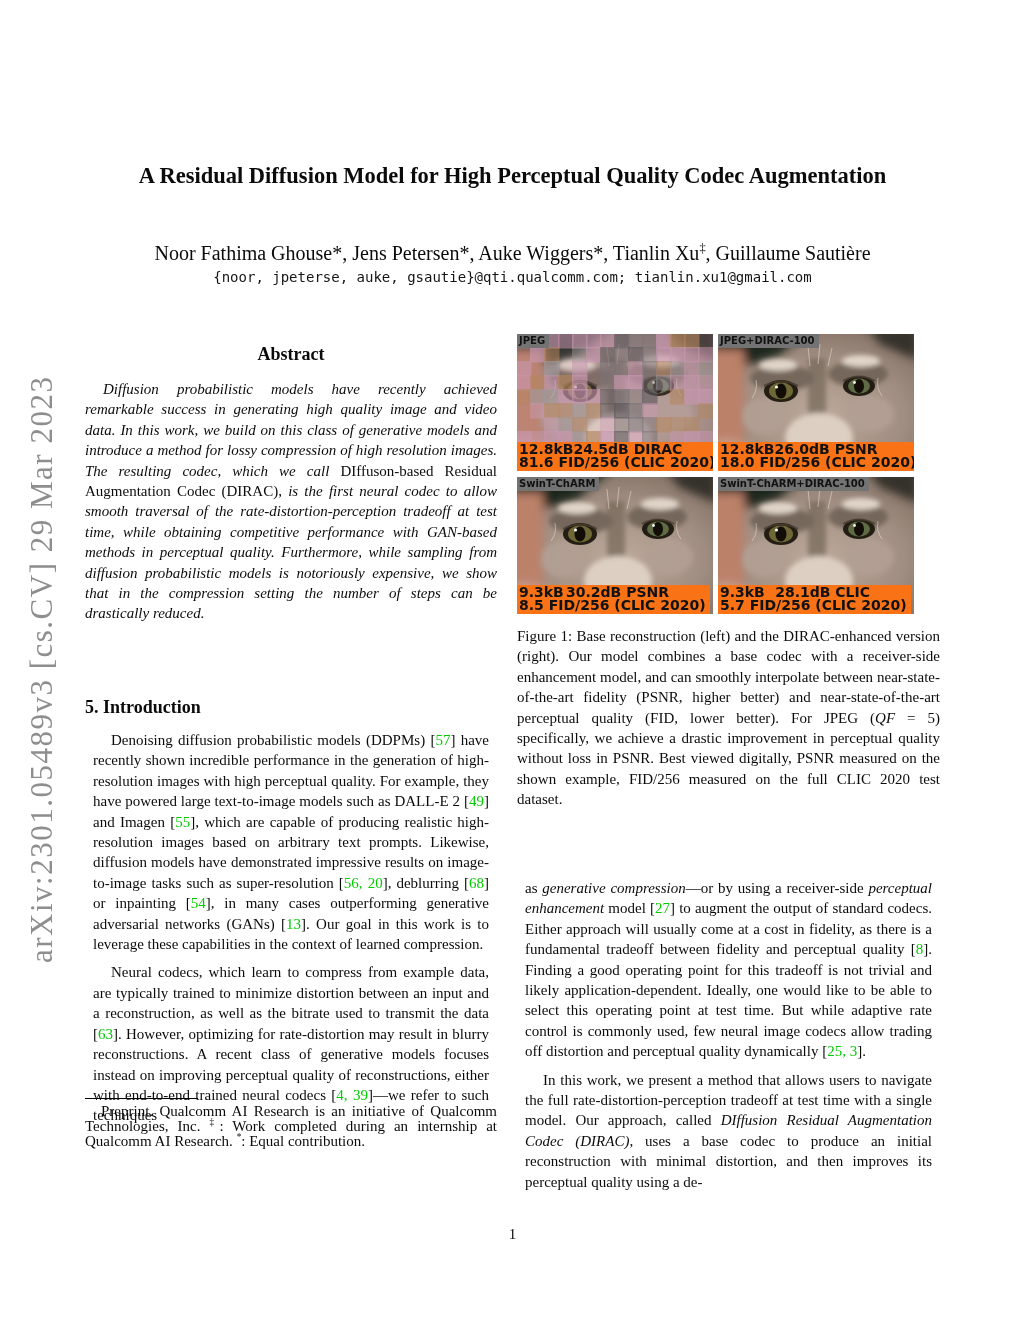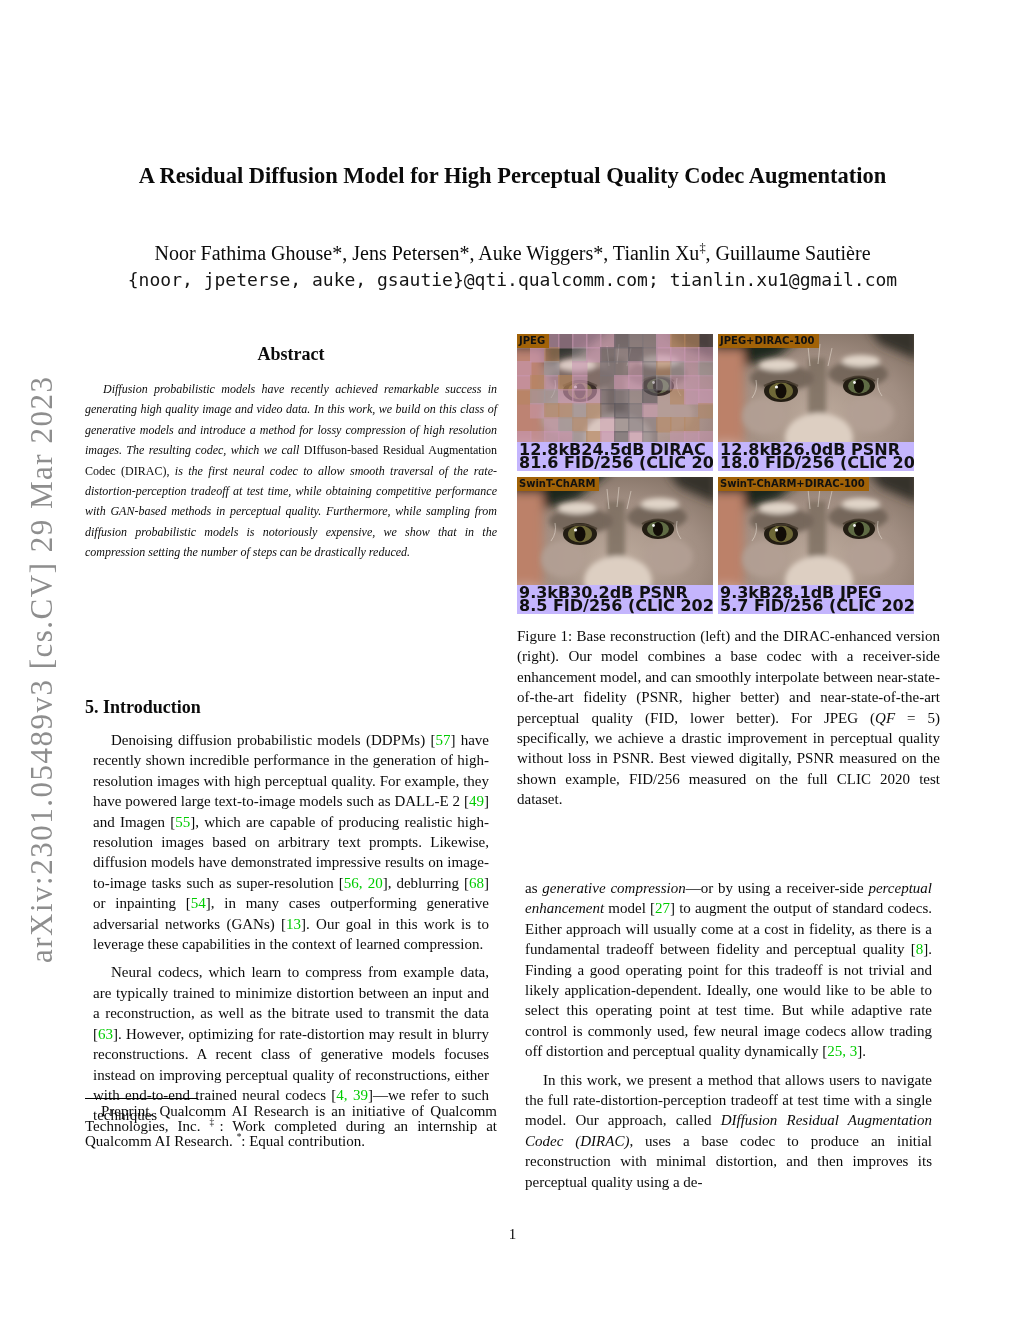--- a/index.html
+++ b/index.html
@@ -4,44 +4,44 @@
 <style>
   html,body{margin:0;padding:0;background:#ffffff;}
   .page{position:relative;width:1024px;height:1325px;background:#ffffff;overflow:hidden;
         font-family:"Liberation Serif", serif;color:#0b0b0b;}
   .arxiv{position:absolute;top:963px;left:24px;transform:rotate(-90deg);transform-origin:0 0;
          white-space:nowrap;font-size:31px;letter-spacing:1.5px;color:#8e8e8e;}
   .title{position:absolute;top:163px;left:85px;width:855px;text-align:center;
          font-size:22.5px;font-weight:bold;}
   .authors{position:absolute;top:242px;left:85px;width:855px;text-align:center;font-size:20px;}
   .emails{position:absolute;top:269px;left:85px;width:855px;text-align:center;
-          font-family:"DejaVu Sans Mono", monospace;font-size:18px;color:#151515;}
+          font-family:"DejaVu Sans Mono", monospace;font-size:14px;color:#151515;}
   .colL{position:absolute;left:85px;width:412px;}
   .colR{position:absolute;left:517px;width:423px;}
   .abs-head{text-align:center;font-weight:bold;font-size:18px;margin:12px;}
-  .abs-body{margin:14px 0 0 0;font-style:italic;font-size:12px;line-height:20.4px;
+  .abs-body{margin:14px 0 0 0;font-style:italic;font-size:15px;line-height:20.4px;
             text-align:justify;text-indent:18px;}
   .sec-head{font-size:18px;font-weight:bold;margin:0 0 12px 0;}
   p.body{font-size:15px;line-height:20.4px;text-align:justify;margin:8px;}
   p.indent{text-indent:18px;}
   .it{font-style:italic;} .up{font-style:normal;} .cite{color:#00cc00;}
   sup{font-size:0.62em;line-height:0;}
   .footnote{position:absolute;left:85px;top:1098px;width:412px;font-size:15px;
             line-height:15px;text-align:justify;}
   .footnote .rule{width:113px;border-top:1.2px solid #000;margin-bottom:5px;}
   .footnote .fn-text{text-indent:16px;}
   .figgrid{position:absolute;left:517px;top:334px;display:grid;
            grid-template-columns:196px 196px;grid-auto-rows:137px;gap:6px 5px;}
   .panel{position:relative;overflow:hidden;background:#9a8a7d;}
   .panel svg{position:absolute;left:0;top:0;display:block;}
-  .plabel{position:absolute;top:0;left:0;background:#a16207;color:#111;
+  .plabel{position:absolute;top:0;left:0;background:#737373;color:#111;
           font-family:"DejaVu Sans", sans-serif;font-size:10px;font-weight:bold;
           line-height:12px;padding:1px 4px 1px 2px;white-space:nowrap;}
-  .pstats{position:absolute;bottom:0;left:0;background:#c4b5fd;color:#111;
-          font-family:"DejaVu Sans", sans-serif;font-size:16px;font-weight:bold;
+  .pstats{position:absolute;bottom:0;left:0;background:#f97316;color:#111;
+          font-family:"DejaVu Sans", sans-serif;font-size:14px;font-weight:bold;
           line-height:13px;padding:1px 4px 2px 2px;white-space:nowrap;}
   .pstats .row1{display:flex;justify-content:space-between;width:150px;}
   .caption{position:absolute;left:517px;top:626px;width:423px;font-size:15px;
            line-height:20.4px;text-align:justify;}
   .pagenum{position:absolute;top:1226px;left:85px;width:855px;text-align:center;font-size:15px;}
 </style>
 </head>
 <body>
 
 <div class="page">
@@ -441,21 +441,21 @@
               <path d="M110,32 L114,14"></path>
               <path d="M34,64 Q40,56 38,46"></path>
               <path d="M164,62 Q158,54 160,44"></path>
             </g>
           </svg>
         </div>
       <div class="plabel">SwinT-ChARM+DIRAC-100</div>
       <div class="pstats">
         <div class="row1">
           <span>9.3kB</span>
-          <span>28.1dB JPEG</span>
+          <span>28.1dB CLIC</span>
         </div>
         <div class="row2">5.7 FID/256 (CLIC 2020)</div>
       </div>
     </div>
   </div>
 
   <div class="caption"><span>Figure 1: Base reconstruction (left) and the DIRAC-enhanced version (right). Our model combines a base codec with a receiver-side enhancement model, and can smoothly interpolate between near-state-of-the-art fidelity (PSNR, higher better) and near-state-of-the-art perceptual quality (FID, lower better). For JPEG (</span><span class="it">QF</span><span> = 5) specifically, we achieve a drastic improvement in perceptual quality without loss in PSNR. Best viewed digitally, PSNR measured on the shown example, FID/256 measured on the full CLIC 2020 test dataset.</span></div>
 
   <div class="colR" style="top:870px;">
     <p class="body"><span>as </span><span class="it">generative compression</span><span>—or by using a receiver-side </span><span class="it">perceptual enhancement</span><span> model [</span><span class="cite">27</span><span>] to augment the output of standard codecs. Either approach will usually come at a cost in fidelity, as there is a fundamental tradeoff between fidelity and perceptual quality [</span><span class="cite">8</span><span>]. Finding a good operating point for this tradeoff is not trivial and likely application-dependent. Ideally, one would like to be able to select this operating point at test time. But while adaptive rate control is commonly used, few neural image codecs allow trading off distortion and perceptual quality dynamically [</span><span class="cite">25, 3</span><span>].</span></p>

